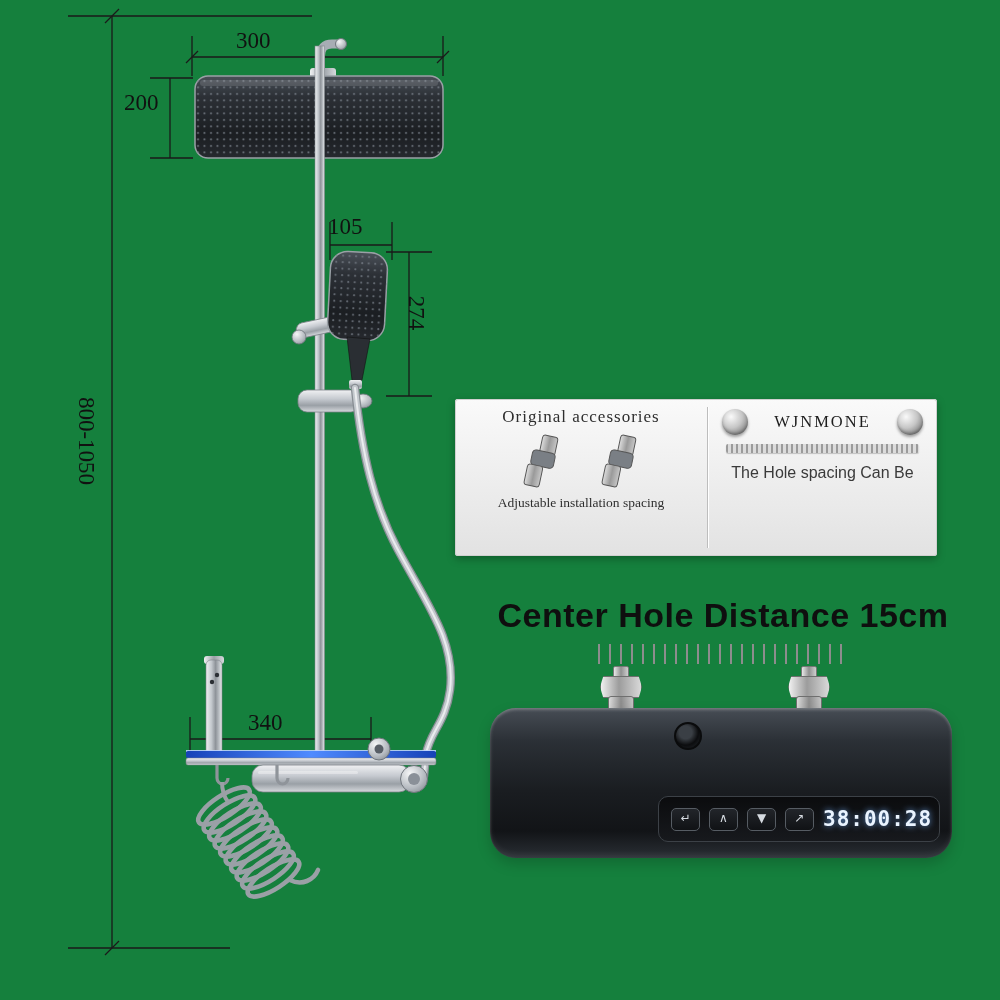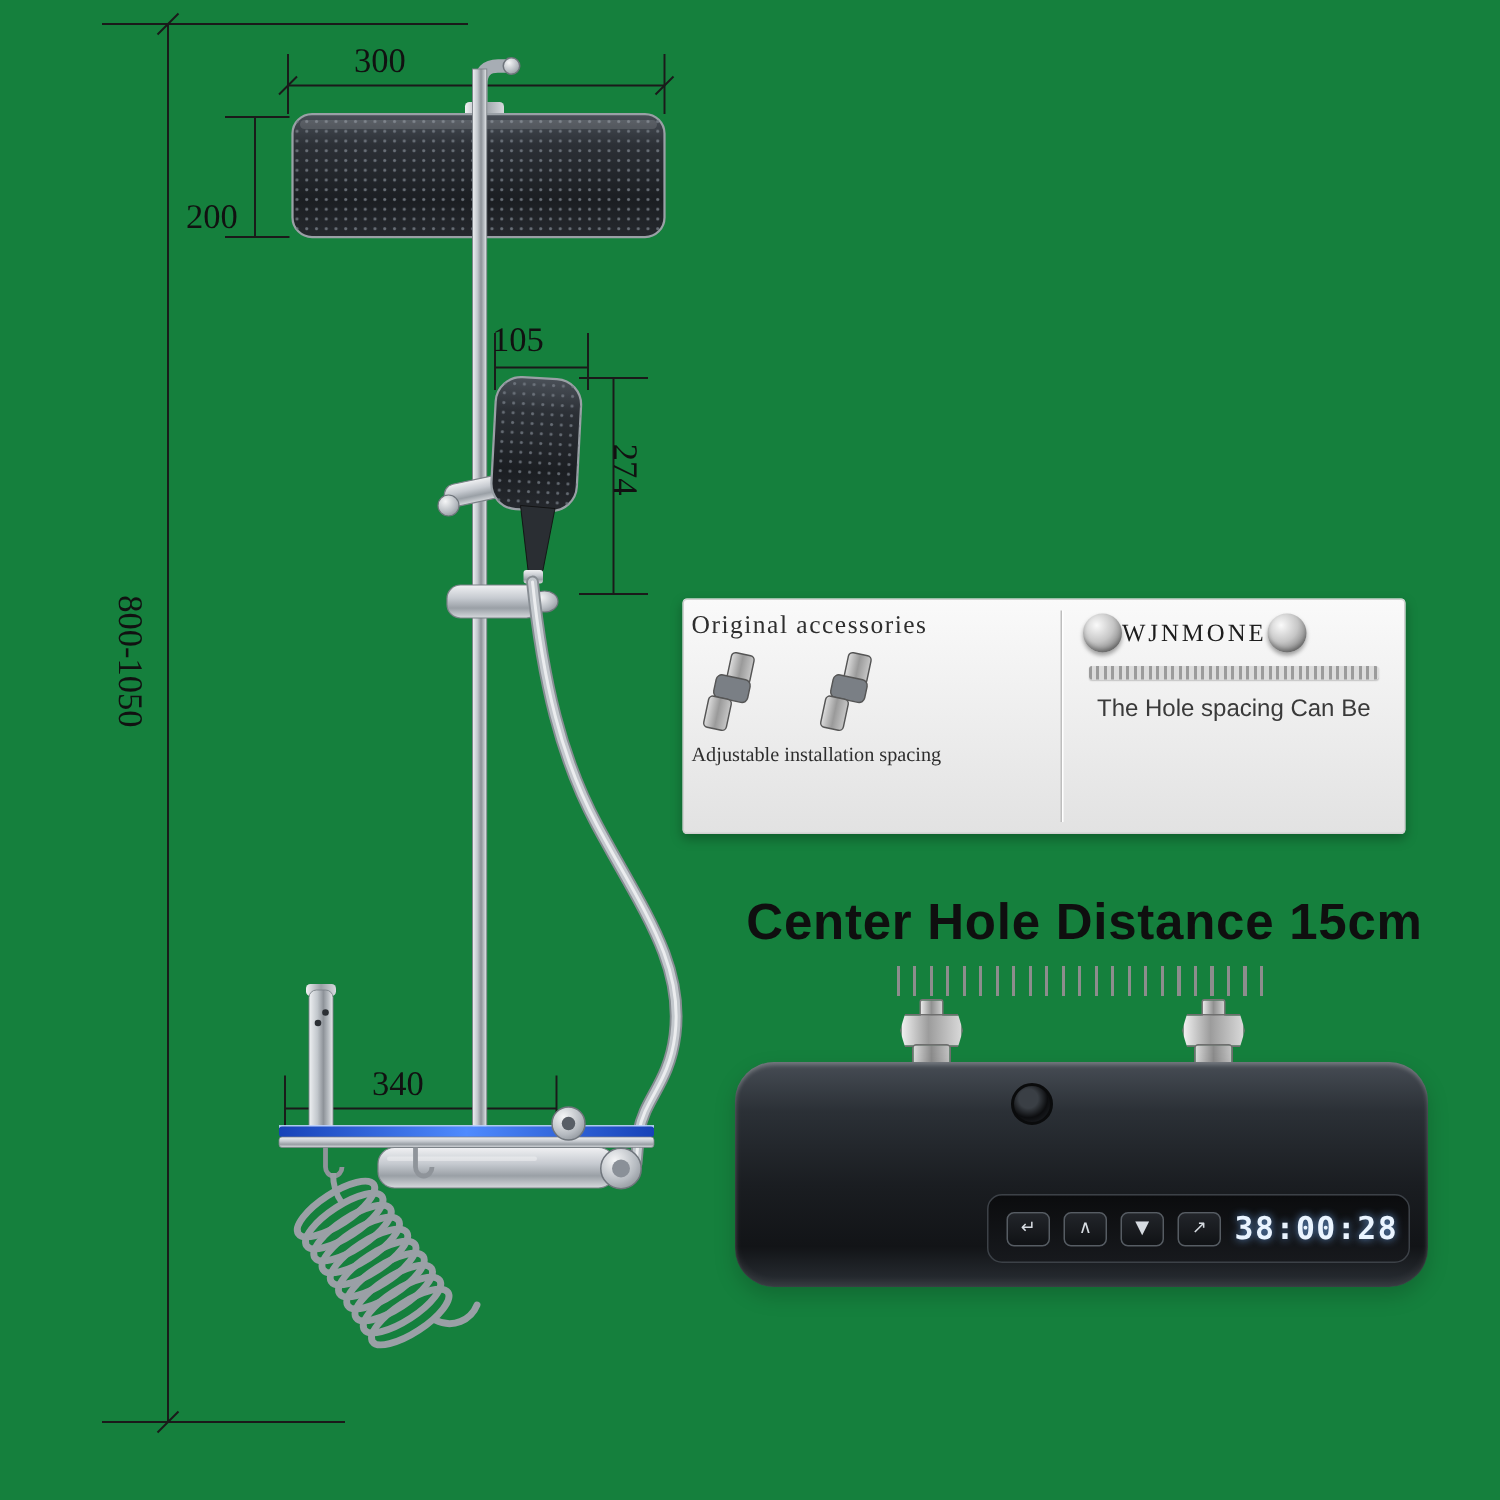--- a/index.html
+++ b/index.html
@@ -11,28 +11,28 @@
   .dim{position:absolute;font-family:"Liberation Serif",serif;font-size:23px;color:#111;
        white-space:nowrap;}
   .dim.rot{transform:rotate(90deg);text-align:center;}
 
   
   .acc{position:absolute;left:455px;top:399px;width:482px;height:157px;
        background:linear-gradient(180deg,#fafafa,#e2e2e2);
        box-shadow:0 3px 8px rgba(0,0,0,.28), inset 0 0 0 1px #d0d0d0;
        border-radius:3px;display:flex;}
   .acc-left{width:252px;padding:8px 6px;box-sizing:border-box;display:flex;
-            flex-direction:column;}
+            flex-direction:column;align-items:center;}
   .acc-title{font-family:"Liberation Serif",serif;font-size:17px;color:#2e2e2e;letter-spacing:1px;}
   .fittings-row{display:flex;gap:26px;margin:7px 0 5px;}
   .fit-gfx{width:52px;height:56px;}
   .acc-caption{font-family:"Liberation Serif",serif;font-size:13.5px;color:#2e2e2e;}
   .acc-divider{width:1px;background:#bdbdbd;box-shadow:1px 0 0 #fff;margin:8px 0;}
   .acc-right{flex:1;padding:10px 10px 6px;display:flex;flex-direction:column;}
-  .brand-row{display:flex;align-items:center;padding:0 4px;}
+  .brand-row{display:flex;align-items:center;justify-content:space-between;padding:0 4px;}
   .screw{width:26px;height:26px;border-radius:50%;
          background:radial-gradient(circle at 35% 30%,#fafafa,#c6c6c6 45%,#8a8a8a 75%,#6e6e6e);
          box-shadow:0 2px 3px rgba(0,0,0,.35), inset 0 -2px 3px rgba(0,0,0,.25);}
   .brand{font-family:"Liberation Serif",serif;font-size:16.5px;letter-spacing:2px;color:#1d1d1d;}
   .knurl{height:9px;margin:9px 8px 8px;border-radius:2px;
          background:repeating-linear-gradient(90deg,#9b9b9b 0 2px,#dcdcdc 2px 5px);
          box-shadow:0 1px 1px rgba(0,0,0,.2);}
   .acc-note{text-align:center;font-size:16px;color:#3a3a3a;line-height:1.45;}
   .acc-note .red{color:#e01b1b;font-weight:bold;}
 
@@ -207,21 +207,21 @@
       <ellipse cx="251.5" cy="846" rx="30" ry="10.5" transform="rotate(-33 251.5 846)"></ellipse>
       <ellipse cx="257" cy="854" rx="30" ry="10.5" transform="rotate(-33 257 854)"></ellipse>
       <ellipse cx="262.5" cy="862" rx="30" ry="10.5" transform="rotate(-33 262.5 862)"></ellipse>
       <ellipse cx="268" cy="870" rx="30" ry="10.5" transform="rotate(-33 268 870)"></ellipse>
       <ellipse cx="273.5" cy="878" rx="30" ry="10.5" transform="rotate(-33 273.5 878)"></ellipse>
       <path d="M290,880 c12,6 24,0 28,-10" stroke-linecap="round"></path>
     </g>
   </svg>
 
   <span class="dim" style="left:236px;top:28px;">300</span>
-  <span class="dim" style="left:124px;top:90px;margin-top:42px;">200</span>
+  <span class="dim" style="left:124px;top:90px;">200</span>
   <span class="dim" style="left:328px;top:214px;">105</span>
   <span class="dim rot" style="left:392px;top:300px;width:48px;">274</span>
   <span class="dim rot" style="left:30px;top:428px;width:112px;">800-1050</span>
   <span class="dim" style="left:248px;top:710px;">340</span>
 
   <div class="acc">
     <div class="acc-left">
       <div class="acc-title">Original accessories</div>
       <div class="fittings-row">
         <svg class="fit-gfx" viewBox="0 0 54 58">

